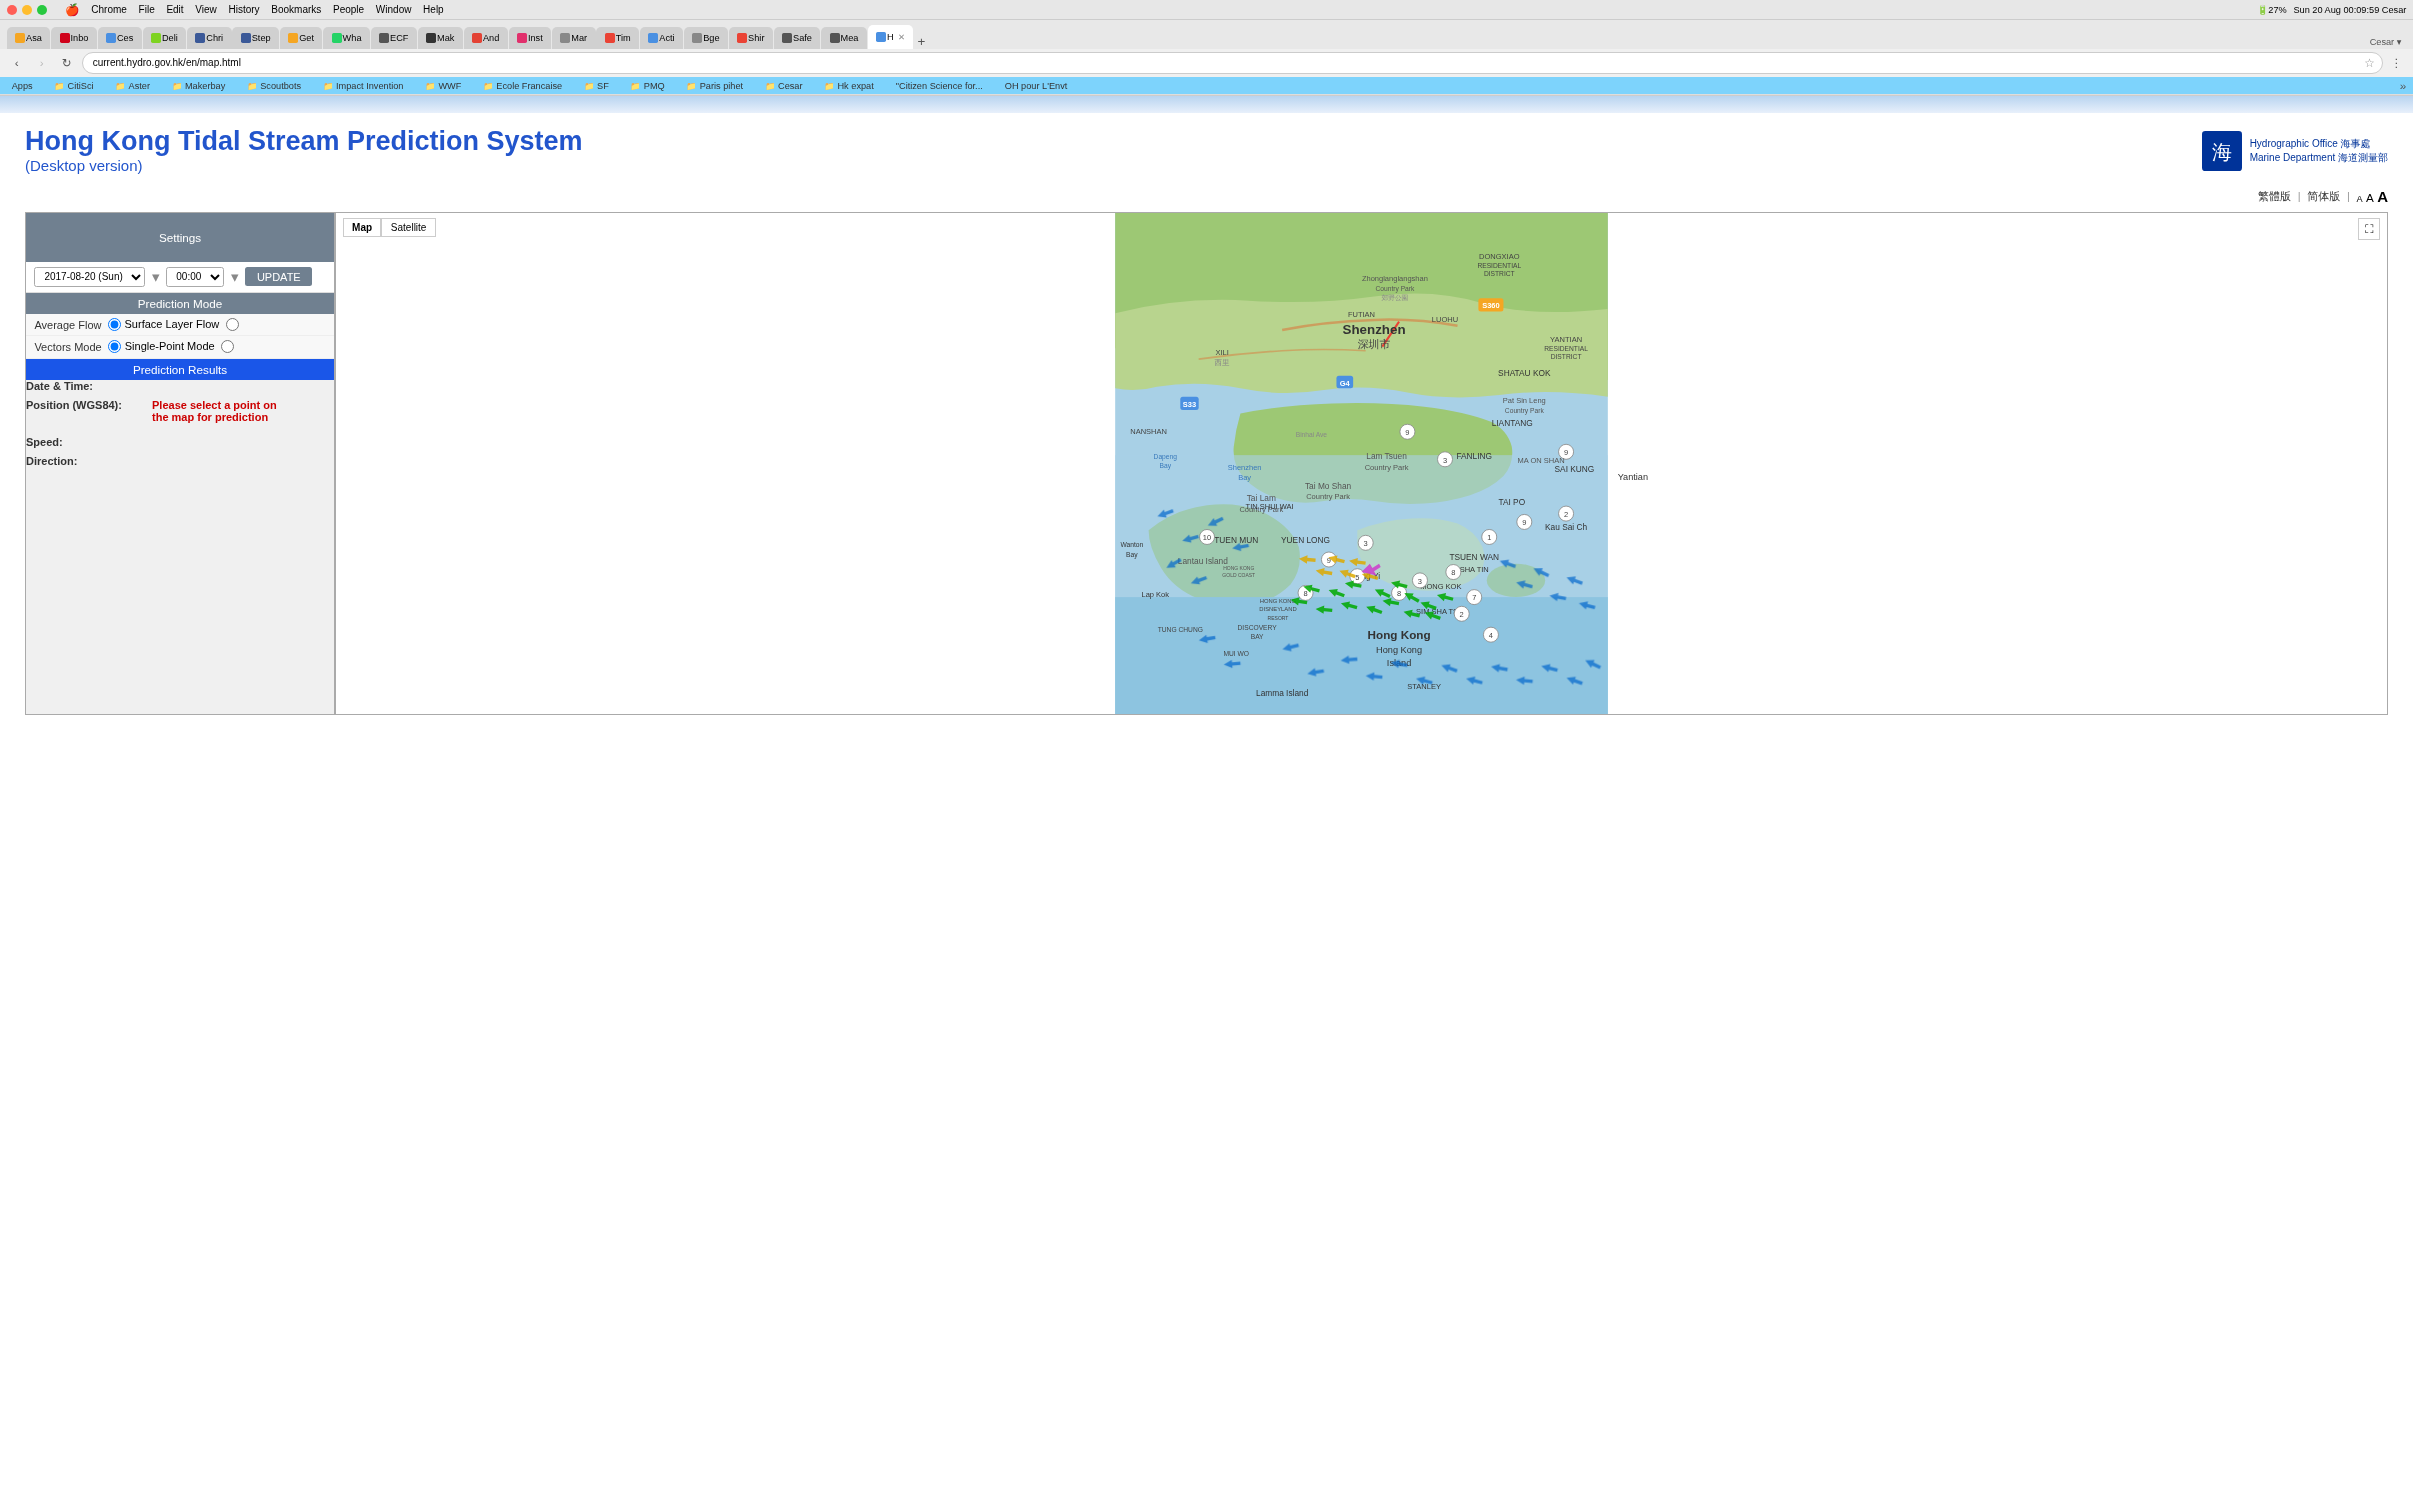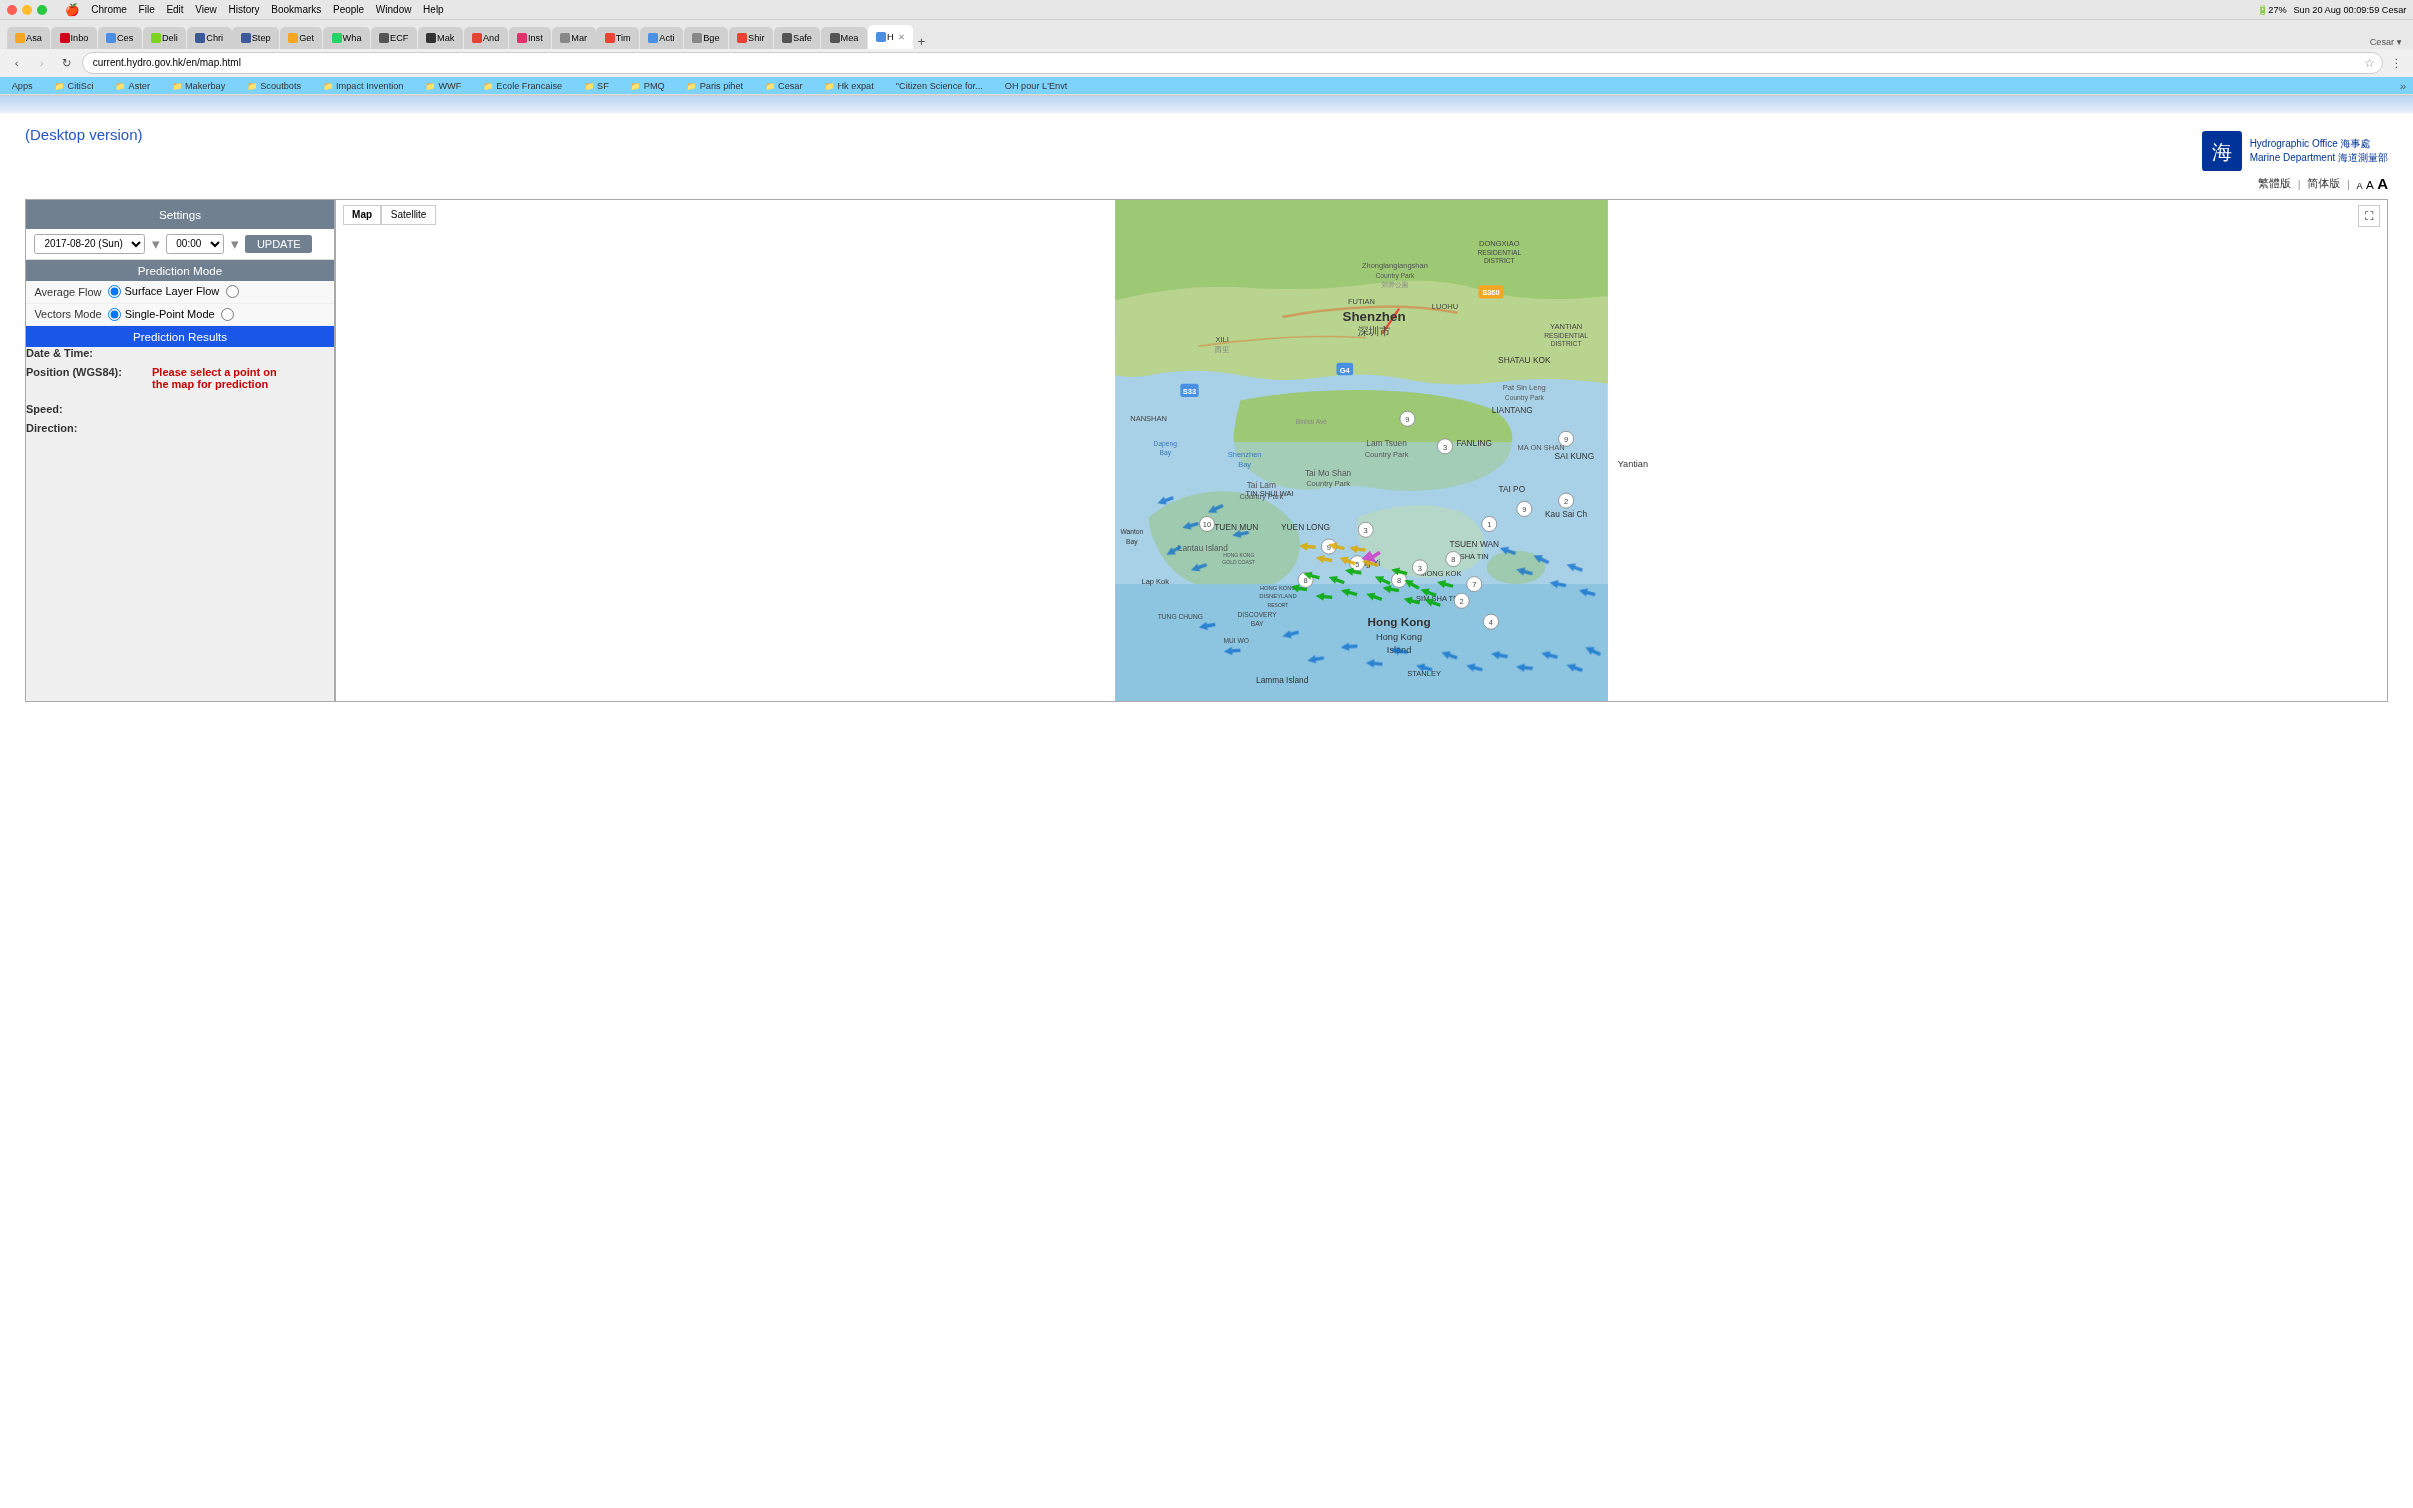--- a/index.html
+++ b/index.html
@@ -187,21 +187,21 @@
     .settings-panel {
       width: 310px;
       flex-shrink: 0;
       border: 0.8px solid #aaa;
       background: #f0f0f0;
     }
     .settings-header {
       background: #708090;
       color: #fff;
       text-align: center;
-      padding: 8px;
+      padding: 18px;
       font-size: 11.7px;
     }
     .settings-row {
       display: flex;
       align-items: center;
       padding: 5px 8.4px;
       gap: 5px;
       background: #fff;
       border-bottom: 0.8px solid #ddd;
     }
@@ -491,20 +491,21 @@
     </div>
     <span style="margin-left:auto; font-size:11.7px; color:#555; cursor:pointer;">»</span>
   </div>
 </div>
 
 <div class="page-content">
   <div class="page-header-bar"></div>
   <div class="page-main">
     <div class="title-row">
       <div>
+        <div class="main-title">Hong Kong Tidal Stream Prediction System</div>
         <div class="subtitle">(Desktop version)</div>
       </div>
       <div class="hk-logo-area">
         <div class="hk-logo-icon">
           <svg width="40" height="40" viewBox="0 0 48 48" style="font-size:28px">
             <rect width="48" height="48" fill="#003399" rx="4"></rect>
             <text x="24" y="34" text-anchor="middle" fill="white" font-size="24" font-family="serif">海</text>
           </svg>
         </div>
         <div class="hk-logo-text">

